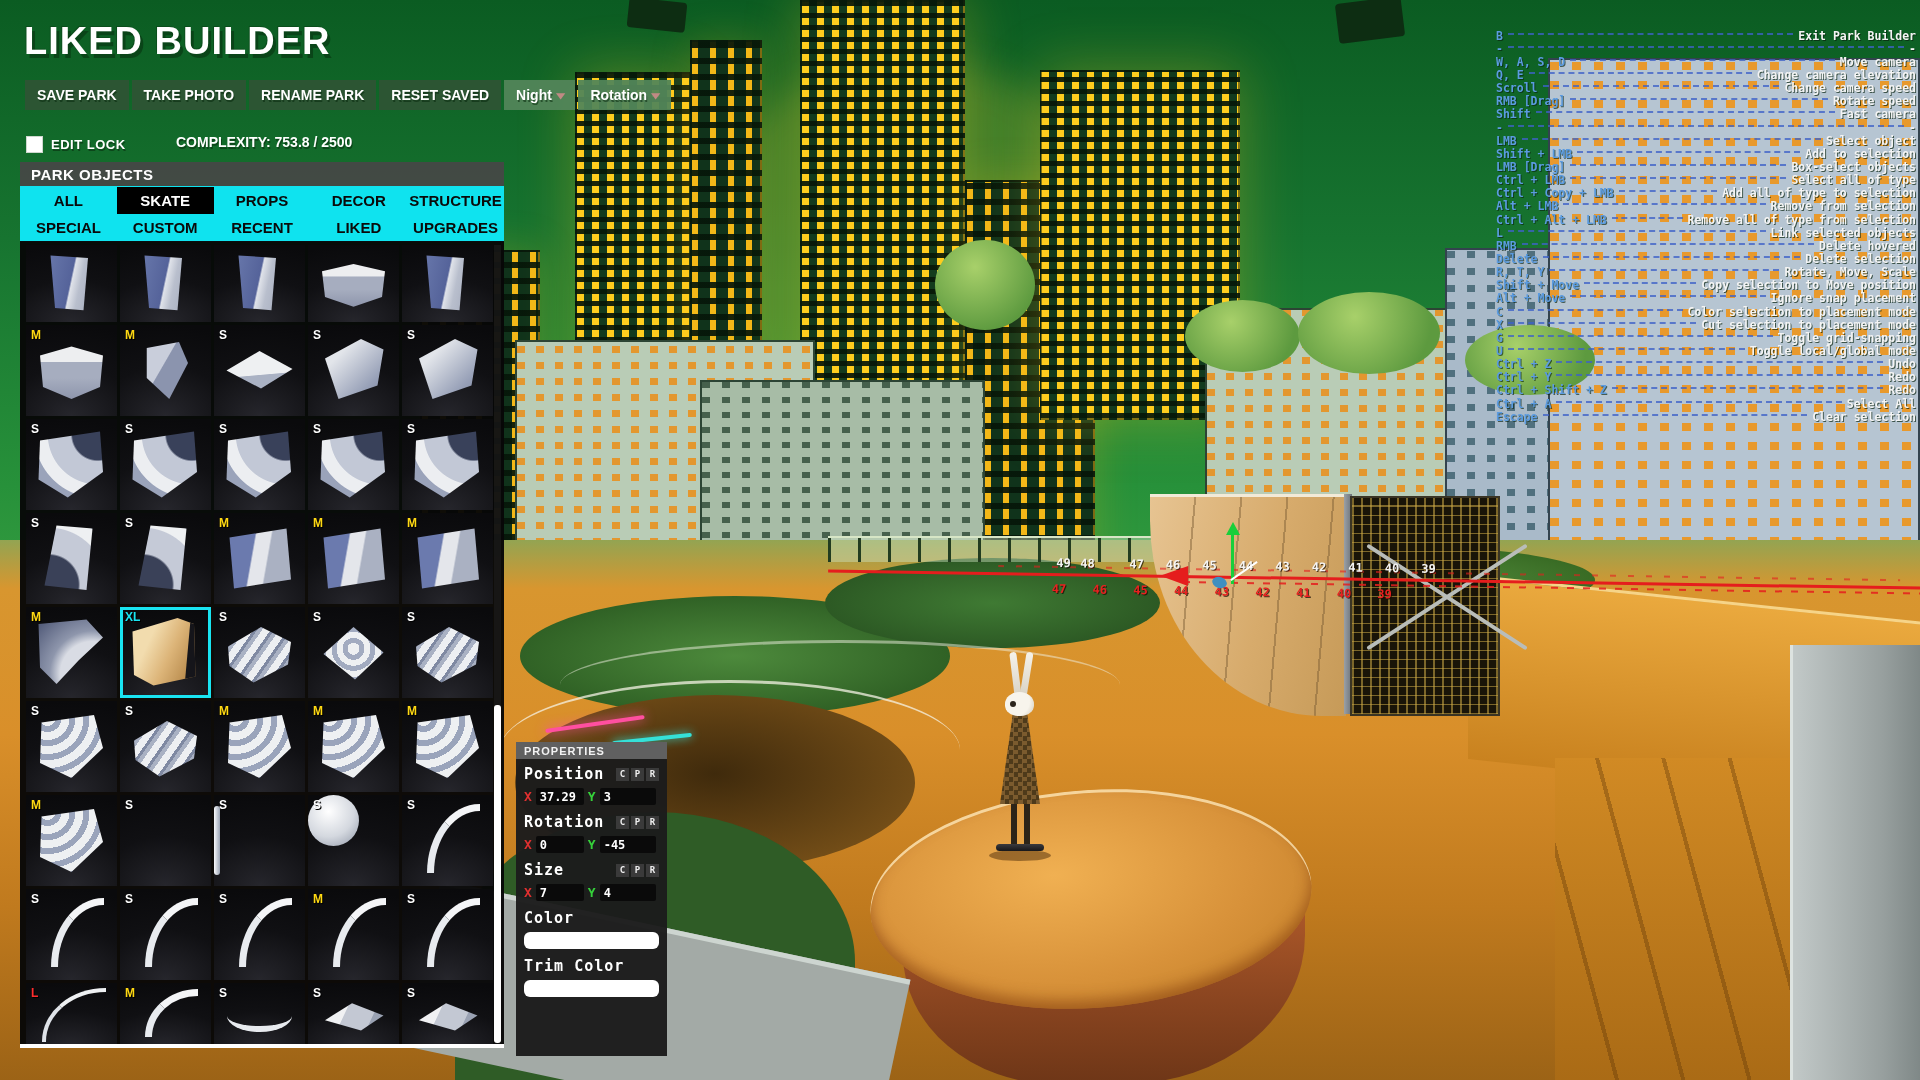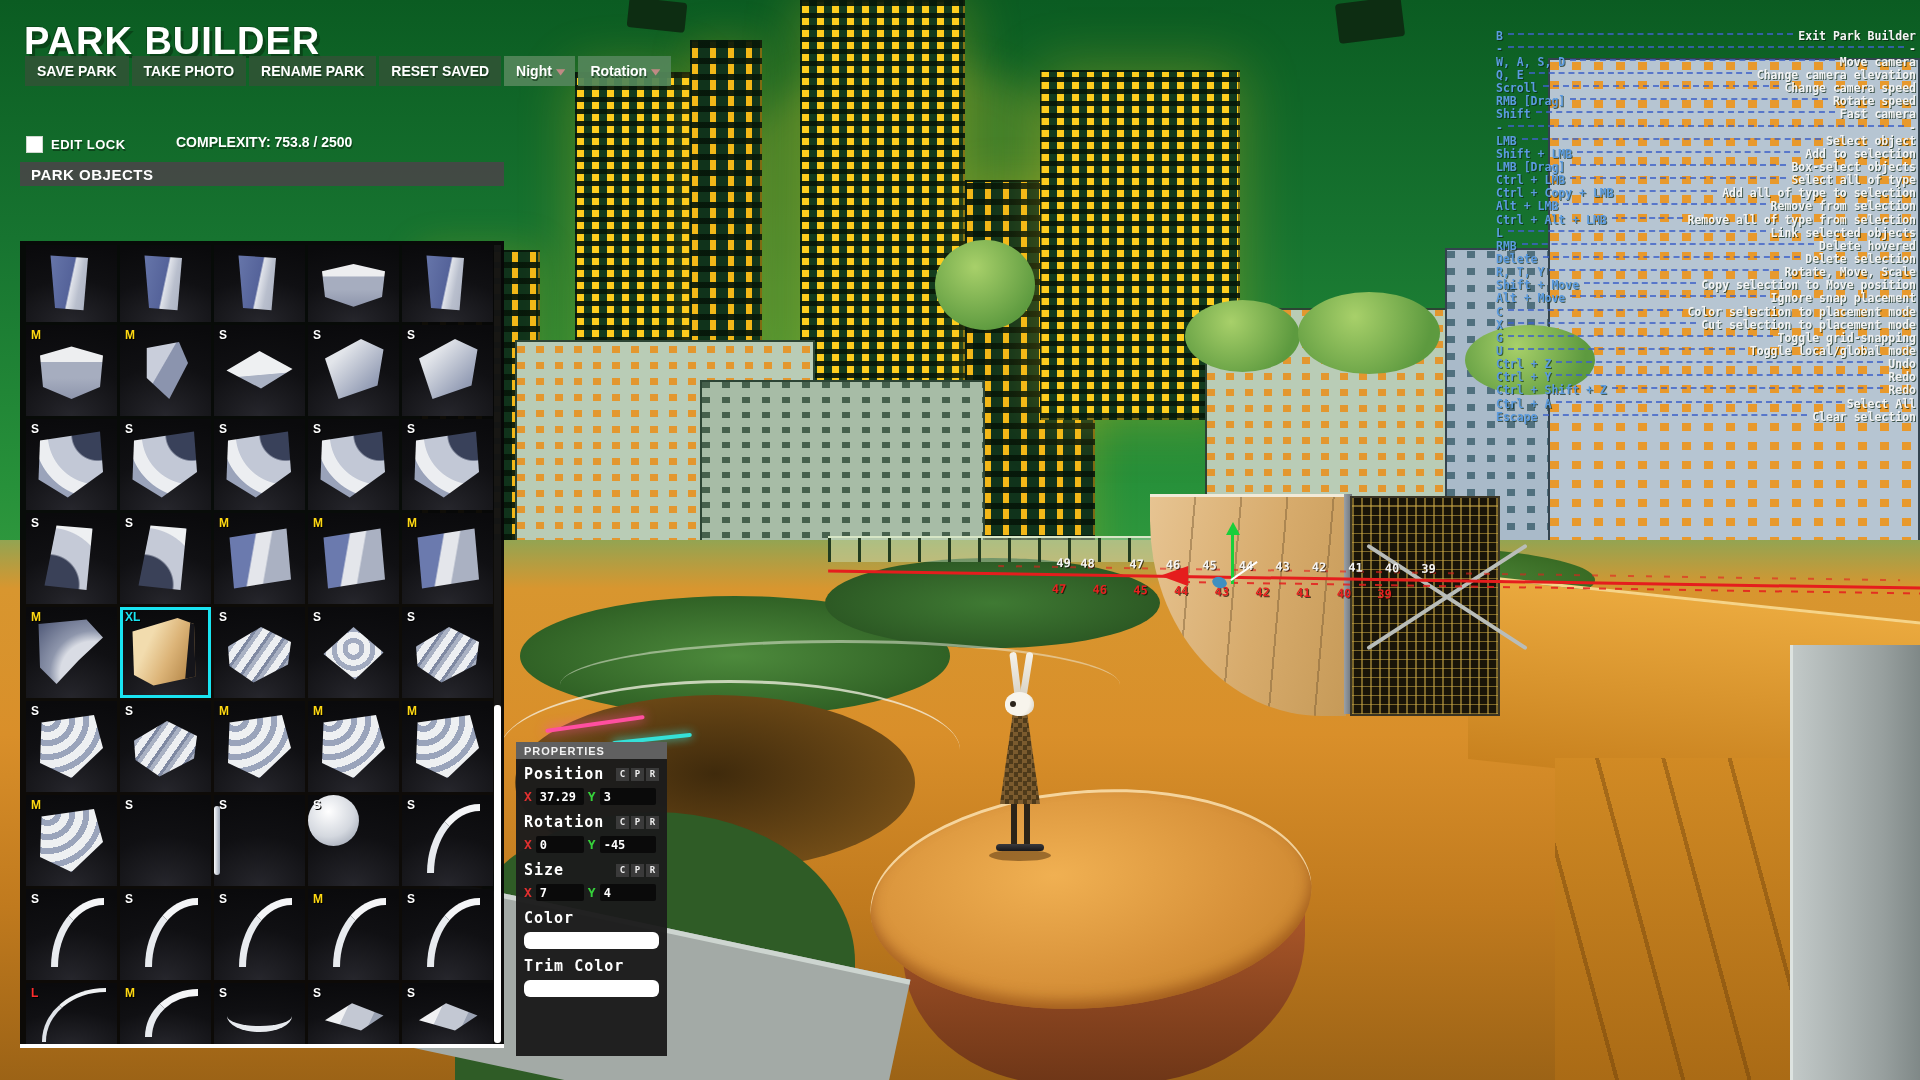--- a/index.html
+++ b/index.html
@@ -60,21 +60,21 @@
   #char .torso{position:absolute;top:62px;left:12px;width:40px;height:90px;clip-path:polygon(32% 0,68% 0,100% 100%,0 100%);background:repeating-conic-gradient(#7b5b2e 0 25%,#4e3a1a 0 50%);background-size:9px 9px}
   #char .leg{position:absolute;top:150px;width:6px;height:42px;background:#2c2418}
   #char .l1{left:23px} #char .l2{left:36px}
   #char .board{position:absolute;top:192px;left:8px;width:48px;height:7px;border-radius:4px;background:linear-gradient(#3a3a3e,#17171a)}
   #char .shadow{position:absolute;top:198px;left:1px;width:62px;height:11px;border-radius:50%;background:rgba(60,30,5,.45)}
 
   
   .txtsh{text-shadow:1px 2px 0 rgba(8,40,12,.55)}
   #title{left:24px;top:20px;font-size:38px;font-weight:bold;color:#fff;letter-spacing:1px;z-index:50;text-shadow:3px 4px 0 rgba(8,45,14,.55),-1px -1px 0 rgba(8,45,14,.35)}
   .tbrow{position:absolute;left:25px;display:flex;gap:3px;z-index:50}
-  #tbrow1{top:56px} #tbrow2{top:103px}
+  #tbrow1{top:80px} #tbrow2{top:103px}
   .tbtn{height:30px;display:flex;align-items:center;justify-content:center;gap:6px;color:#fff;font-weight:bold;font-size:14px;padding:0 12px;cursor:pointer}
   .tbtn-green{background:rgba(47,84,52,.92)}
   .tbtn-drop{background:rgba(82,133,88,.95)}
   .tbtn-gray{background:rgba(110,110,110,.95)}
   .tbtn-blue{background:#3d87c0;border:1px solid #6cb0dd}
   .tbtn-black{background:#0e0e0e}
   .chev{font-size:11px;color:#c08a84;transform:scaleX(1.5)}
   #statusrow{left:26px;top:133px;height:22px;display:flex;align-items:center;z-index:50;color:#fff;font-weight:bold}
   #editlock-box{width:17px;height:17px;background:#fff;border:1px solid #cfd8cf;cursor:pointer}
   #editlock-label{font-size:13px;margin-left:8px;letter-spacing:.5px}
@@ -225,21 +225,21 @@
     <div class="shadow"></div>
     <div class="ear e1"></div>
     <div class="ear e2"></div>
     <div class="board"></div>
     <div class="leg l1"></div>
     <div class="leg l2"></div>
     <div class="torso"></div>
     <div class="head"></div>
   </div>
 
-  <div class="abs" id="title">PARK BUILDER</div>
+  <div class="abs" id="title">LIKED BUILDER</div>
 
   <div class="tbrow" id="tbrow1">
       <div class="tbtn tbtn-green">
         <span class="txtsh">SAVE PARK</span>
       </div>
       <div class="tbtn tbtn-green">
         <span class="txtsh">TAKE PHOTO</span>
       </div>
       <div class="tbtn tbtn-green">
         <span class="txtsh">RENAME PARK</span>
@@ -257,20 +257,36 @@
       </div>
     </div>
 
   <div class="abs" id="statusrow">
     <div id="editlock-box"></div>
     <span id="editlock-label" class="txtsh">EDIT LOCK</span>
     <span id="complexity" class="txtsh">COMPLEXITY: 753.8 / 2500</span>
   </div>
 
   <div class="abs" id="objhdr">PARK OBJECTS</div>
+  <div class="abs" id="tabs">
+      <div class="tabrow">
+        <div class="tab">ALL</div>
+        <div class="tab active">SKATE</div>
+        <div class="tab">PROPS</div>
+        <div class="tab">DECOR</div>
+        <div class="tab">STRUCTURE</div>
+      </div>
+      <div class="tabrow">
+        <div class="tab">SPECIAL</div>
+        <div class="tab">CUSTOM</div>
+        <div class="tab">RECENT</div>
+        <div class="tab">LIKED</div>
+        <div class="tab">UPGRADES</div>
+      </div>
+    </div>
 
   <div class="abs" id="gridpanel">
     <div>
         <div class="gridrow" style="height: 77px;">
           <div class="cell" style="height: 77px;">
             <div class="sh sh-wall"></div>
           </div>
           <div class="cell" style="height: 77px;">
             <div class="sh sh-wall"></div>
           </div>

